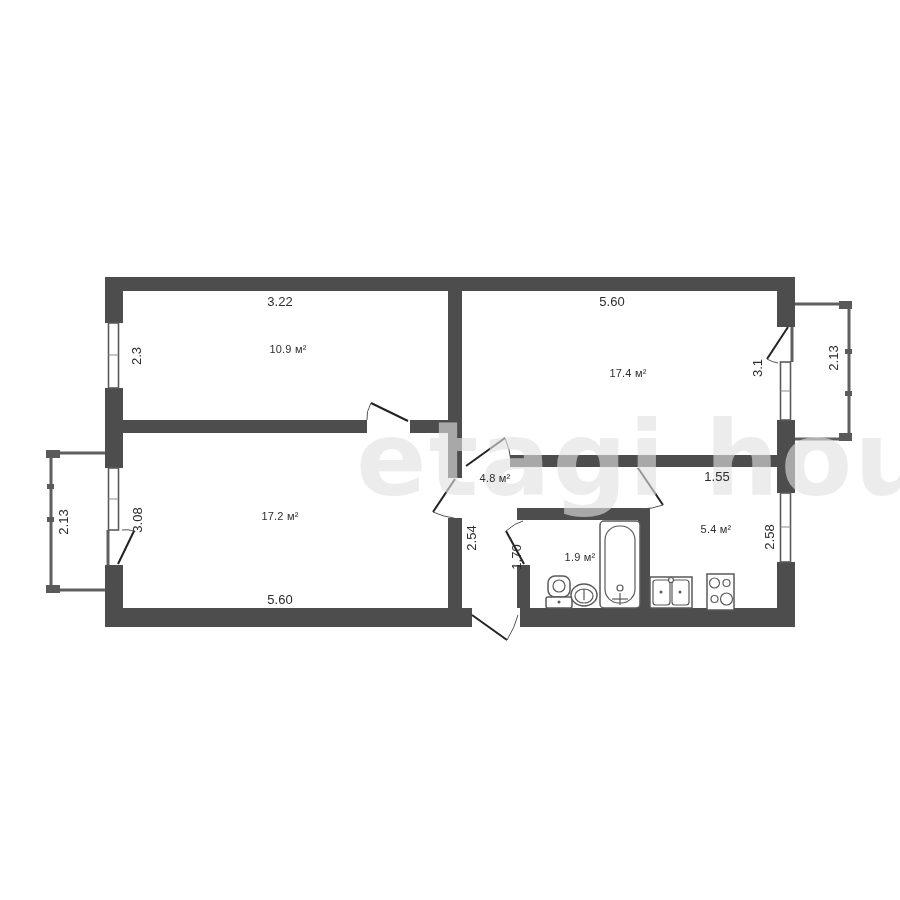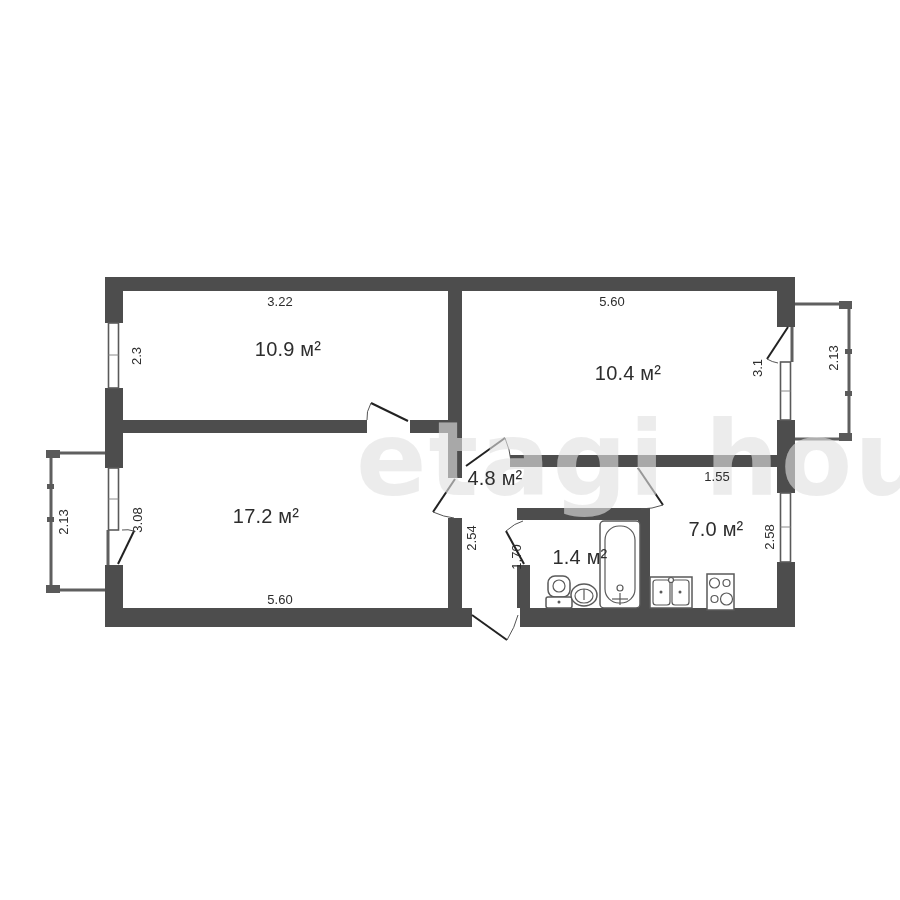--- a/index.html
+++ b/index.html
@@ -13,21 +13,21 @@
     font-family:"DejaVu Sans", sans-serif;
     font-size:104px;font-weight:bold;letter-spacing:2px;
     color:rgba(225,225,225,0.62);white-space:nowrap;user-select:none;
   }
   .lbl{
     position:absolute;z-index:10;color:#2d2d2d;white-space:nowrap;
     font-size:13px;font-weight:500;
     transform:translate(-50%,-50%);
   }
   .lbl.v{transform:translate(-50%,-50%) rotate(-90deg);}
-  .lbl.area{font-size:20px;font-weight:500;letter-spacing:0.2px;}
+  .lbl.area{font-size:11px;font-weight:500;letter-spacing:0.2px;}
 </style>
 </head>
 <body>
 
 <div class="canvas">
 
   <svg class="plan-svg" width="900" height="900" viewBox="0 0 900 900">
 
     <g fill="#ffffff" stroke="#5f5f5f" stroke-width="3">
       <rect x="51" y="453" width="57" height="137"></rect>
@@ -159,32 +159,32 @@
     </g>
   </svg>
 
   <div class="watermark">etagi house</div>
 
   <div class="lbl" style="left:280px;top:301px">3.22</div>
   <div class="lbl area" style="left:288px;top:349px">10.9 м²</div>
   <div class="lbl v" style="left:136px;top:356px">2.3</div>
 
   <div class="lbl" style="left:612px;top:301px">5.60</div>
-  <div class="lbl area" style="left:628px;top:373px">10.4 м²</div>
+  <div class="lbl area" style="left:628px;top:373px">17.4 м²</div>
   <div class="lbl v" style="left:757px;top:368px">3.1</div>
   <div class="lbl v" style="left:833px;top:358px">2.13</div>
 
-  <div class="lbl area" style="left:266px;top:516px">17.2 м²</div>
+  <div class="lbl area" style="left:280px;top:516px">17.2 м²</div>
   <div class="lbl" style="left:280px;top:599px">5.60</div>
   <div class="lbl v" style="left:137px;top:520px">3.08</div>
   <div class="lbl v" style="left:63px;top:522px">2.13</div>
 
   <div class="lbl area" style="left:495px;top:478px">4.8 м²</div>
   <div class="lbl v" style="left:471px;top:538px">2.54</div>
 
-  <div class="lbl area" style="left:580px;top:557px">1.4 м²</div>
+  <div class="lbl area" style="left:580px;top:557px">1.9 м²</div>
   <div class="lbl v" style="left:516px;top:557px">1.70</div>
 
   <div class="lbl" style="left:717px;top:476px">1.55</div>
-  <div class="lbl area" style="left:716px;top:529px">7.0 м²</div>
+  <div class="lbl area" style="left:716px;top:529px">5.4 м²</div>
   <div class="lbl v" style="left:769px;top:537px">2.58</div>
 
 </div>
 
 </body></html>

